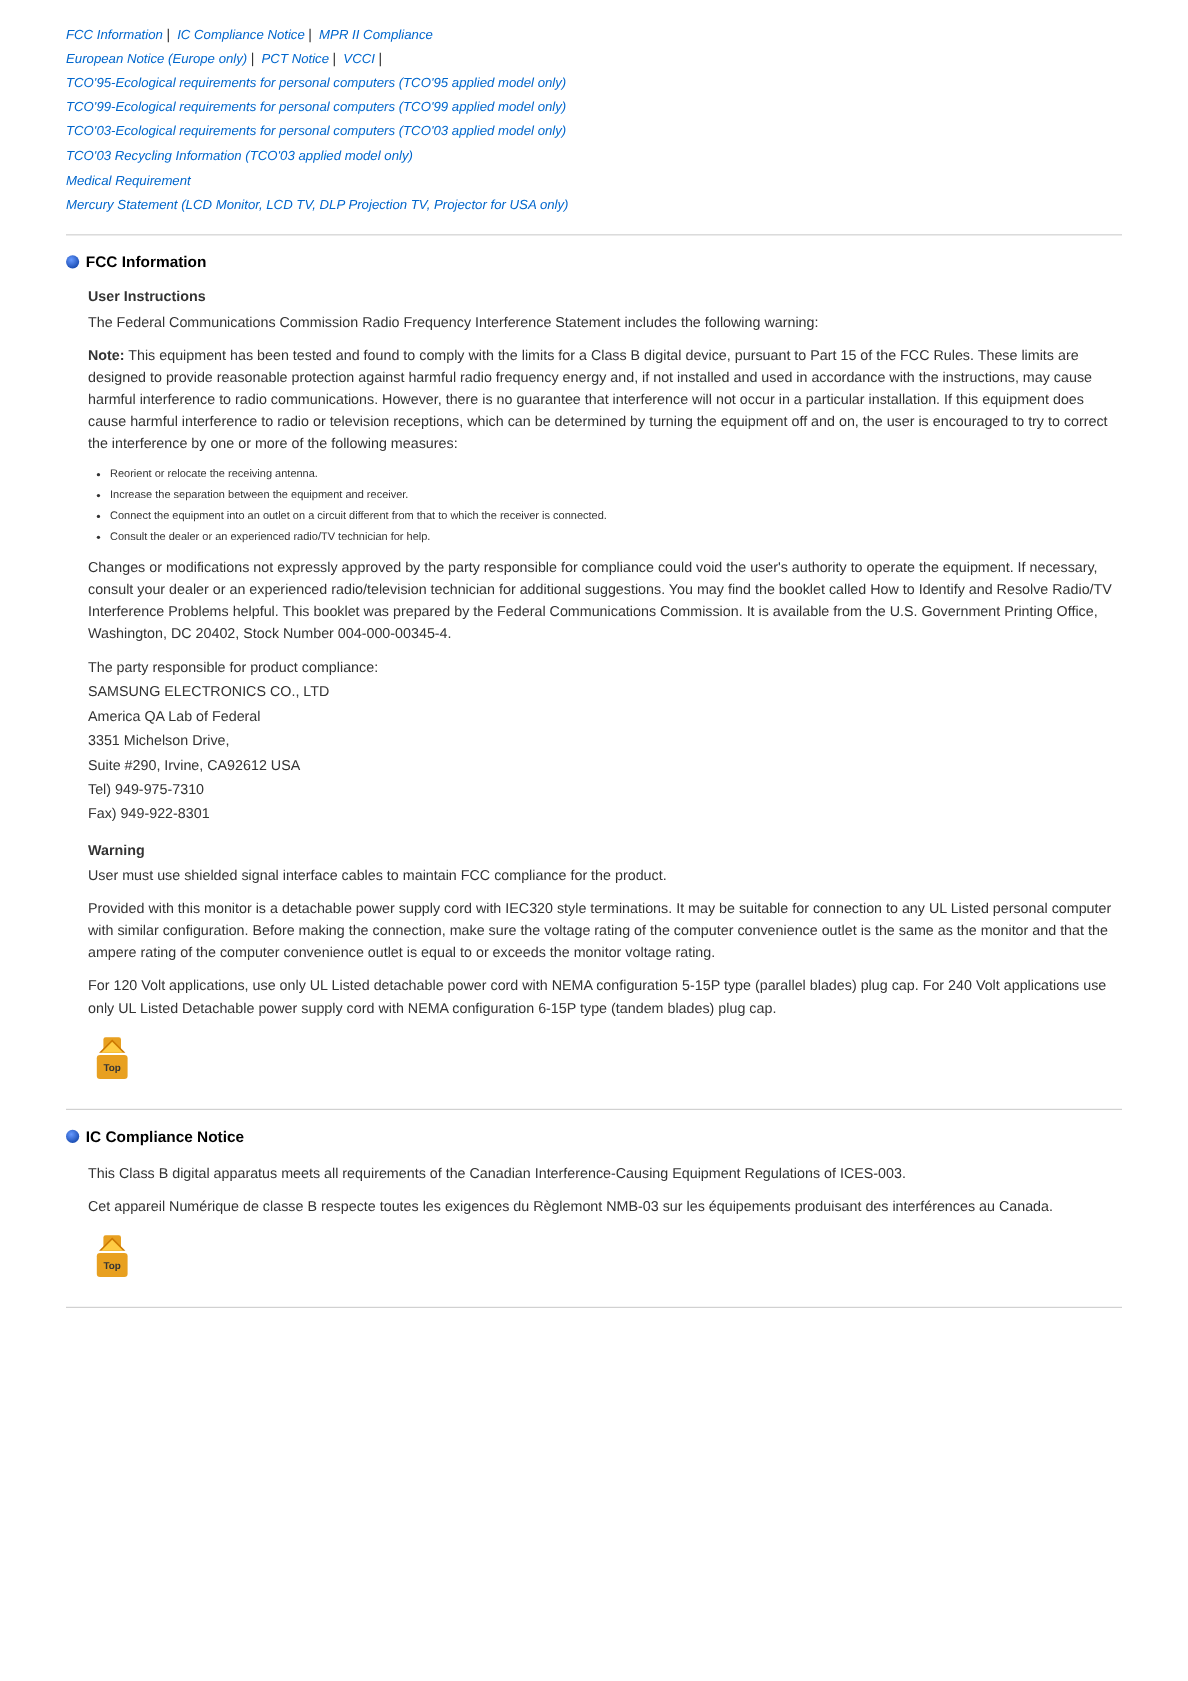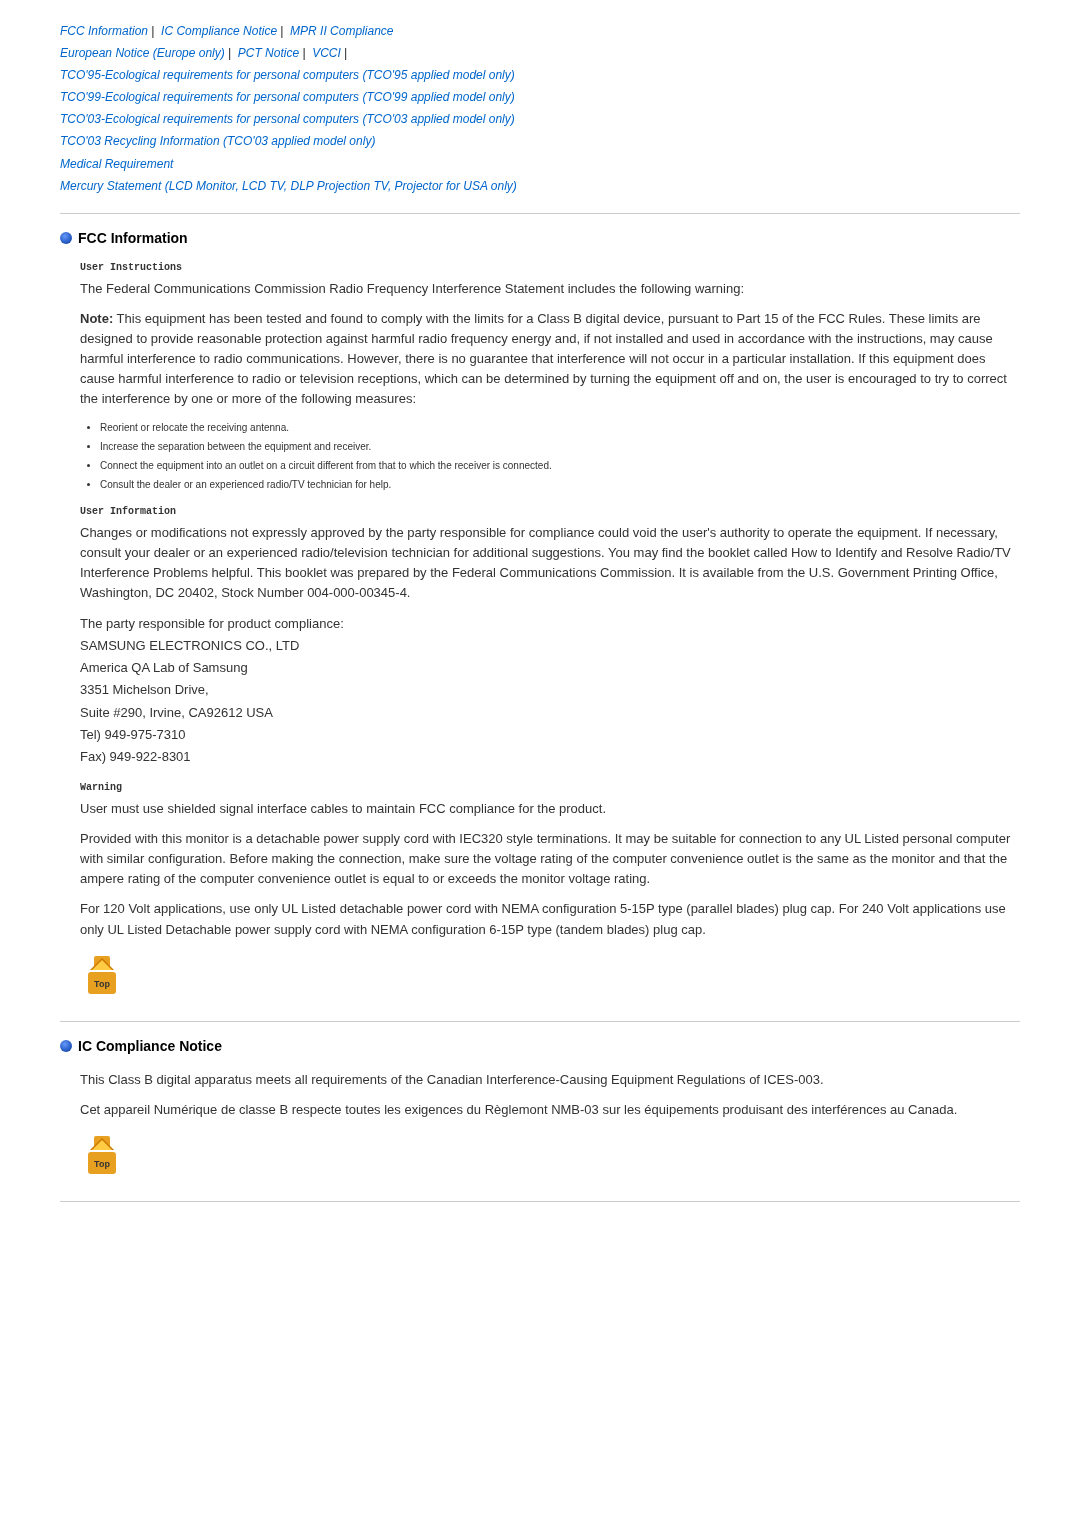--- a/index.html
+++ b/index.html
@@ -45,24 +45,23 @@
       font-weight: bold;
       font-size: 14px;
       color: #000;
     }
     .section-content {
       padding-left: 20px;
       margin-bottom: 20px;
     }
     .subsection-title {
       font-weight: bold;
-      font-size: 10px;
+      font-size: 13px;
       margin-bottom: 6px;
       margin-top: 14px;
-      font-family: Liberation Mono, monospace;
     }
     p {
       margin-bottom: 10px;
       line-height: 1.55;
       font-size: 13px;
     }
     ul {
       list-style: disc;
       padding-left: 20px;
       margin-bottom: 10px;
@@ -126,26 +125,25 @@
     <p class="bold-note">
       <strong>Note:</strong><span> This equipment has been tested and found to comply with the limits for a Class B digital device, pursuant to Part 15 of the FCC Rules. These limits are designed to provide reasonable protection against harmful radio frequency energy and, if not installed and used in accordance with the instructions, may cause harmful interference to radio communications. However, there is no guarantee that interference will not occur in a particular installation. If this equipment does cause harmful interference to radio or television receptions, which can be determined by turning the equipment off and on, the user is encouraged to try to correct the interference by one or more of the following measures:</span>
     </p>
     <ul>
       <li>Reorient or relocate the receiving antenna.</li>
       <li>Increase the separation between the equipment and receiver.</li>
       <li>Connect the equipment into an outlet on a circuit different from that to which the receiver is connected.</li>
       <li>Consult the dealer or an experienced radio/TV technician for help.</li>
     </ul>
 
-    <div class="subsection-title">User Information</div>
     <p>Changes or modifications not expressly approved by the party responsible for compliance could void the user's authority to operate the equipment. If necessary, consult your dealer or an experienced radio/television technician for additional suggestions. You may find the booklet called How to Identify and Resolve Radio/TV Interference Problems helpful. This booklet was prepared by the Federal Communications Commission. It is available from the U.S. Government Printing Office, Washington, DC 20402, Stock Number 004-000-00345-4.</p>
     <div class="address-block">
       <span>The party responsible for product compliance:</span><br>
       <span>SAMSUNG ELECTRONICS CO., LTD</span><br>
-      <span>America QA Lab of Samsung</span><br>
+      <span>America QA Lab of Federal</span><br>
       <span>3351 Michelson Drive,</span><br>
       <span>Suite #290, Irvine, CA92612 USA</span><br>
       <span>Tel) 949-975-7310</span><br>
       <span>Fax) 949-922-8301</span>
     </div>
 
     <div class="subsection-title">Warning</div>
     <p>User must use shielded signal interface cables to maintain FCC compliance for the product.</p>
     <p>Provided with this monitor is a detachable power supply cord with IEC320 style terminations. It may be suitable for connection to any UL Listed personal computer with similar configuration. Before making the connection, make sure the voltage rating of the computer convenience outlet is the same as the monitor and that the ampere rating of the computer convenience outlet is equal to or exceeds the monitor voltage rating.</p>
     <p>For 120 Volt applications, use only UL Listed detachable power cord with NEMA configuration 5-15P type (parallel blades) plug cap. For 240 Volt applications use only UL Listed Detachable power supply cord with NEMA configuration 6-15P type (tandem blades) plug cap.</p>

